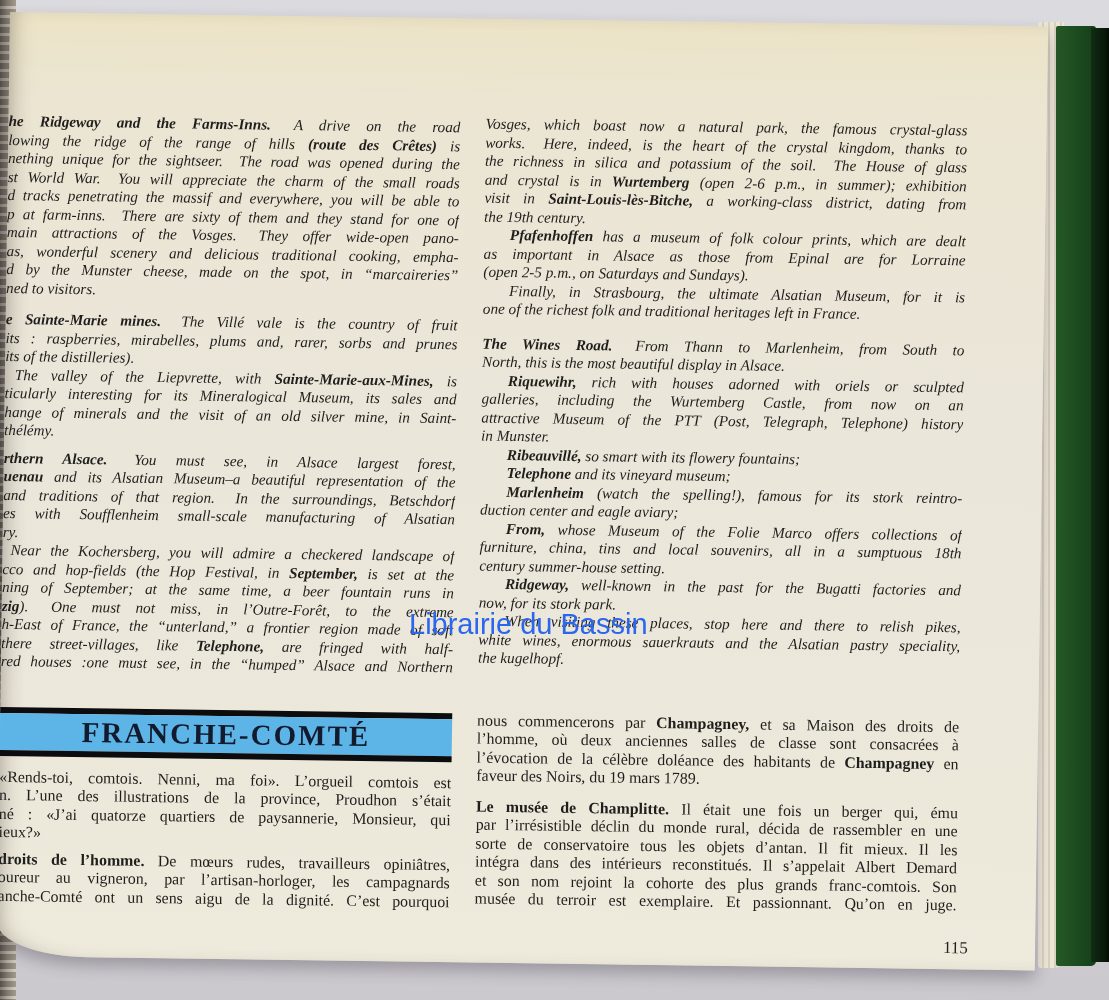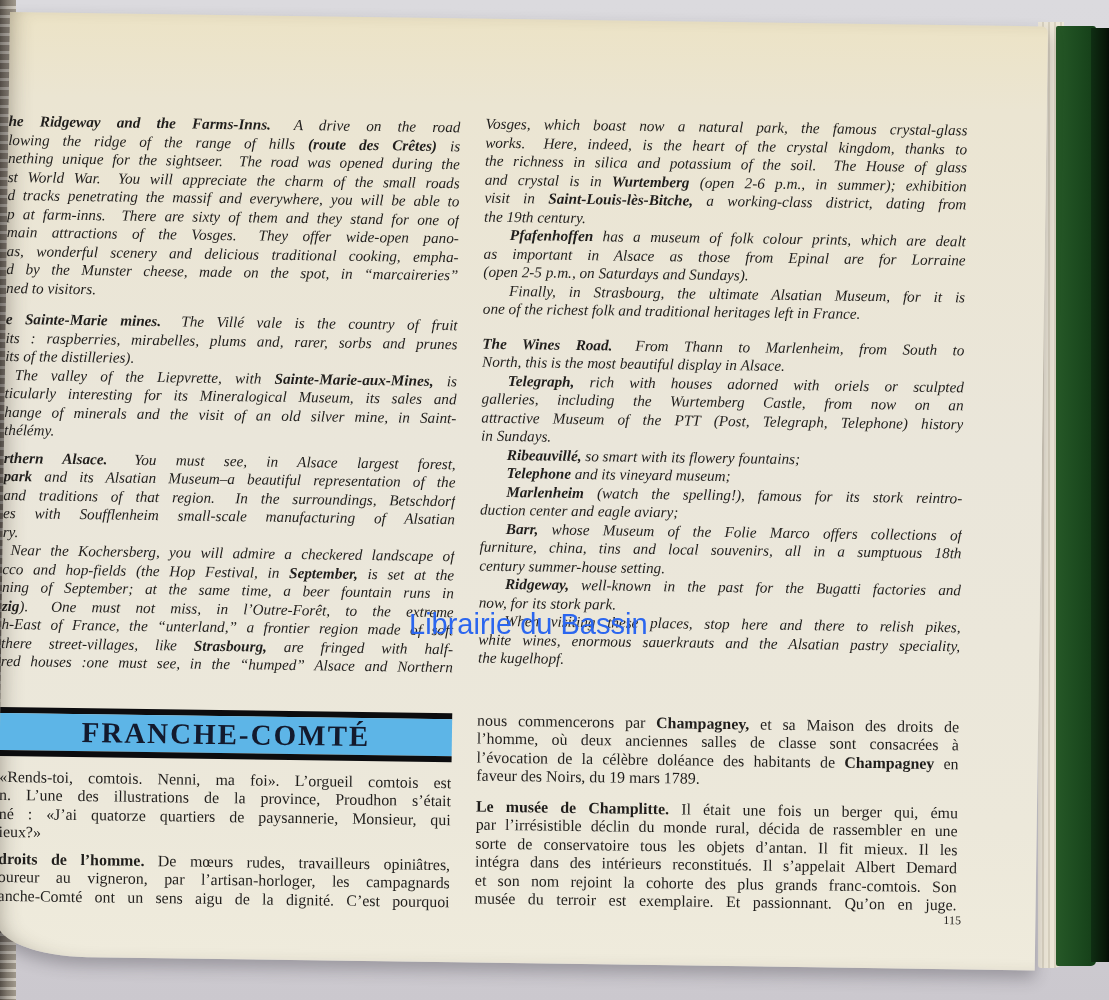--- a/index.html
+++ b/index.html
@@ -73,22 +73,22 @@
   .banner .band{
     height:37px;background:#5db5e7;
     display:flex;align-items:center;justify-content:center;
   }
   .banner .band .title{
     font-family:"Liberation Serif",serif;font-weight:bold;
     font-size:29px;letter-spacing:2px;color:#131a2d;font-style:normal;
   }
 
   .page-number{
-    position:absolute;left:946px;top:888px;
-    font-size:12px;color:#23211f;font-style:normal;
+    position:absolute;left:946px;top:913px;
+    font-size:17px;color:#23211f;font-style:normal;
   }
 
   
   .watermark{
     position:absolute;left:409px;top:608px;
     font-family:"Liberation Sans",sans-serif;
     font-size:29px;font-weight:400;color:#2b66ef;
     white-space:nowrap;z-index:9;
   }
 </style>
@@ -119,30 +119,30 @@
           <div class="line"><span class="b">e Sainte-Marie mines.</span><span>  The Villé vale is the country of fruit</span></div>
           <div class="line"><span>its : raspberries, mirabelles, plums and, rarer, sorbs and prunes</span></div>
           <div class="line last"><span>its of the distilleries).</span></div>
           <div class="line" style="padding-left: 10px;"><span>The valley of the Liepvrette, with </span><span class="b">Sainte-Marie-aux-Mines,</span><span> is</span></div>
           <div class="line"><span>ticularly interesting for its Mineralogical Museum, its sales and</span></div>
           <div class="line"><span>hange of minerals and the visit of an old silver mine, in Saint-</span></div>
           <div class="line last"><span>thélémy.</span></div>
         </div>
         <div class="block en" style="margin-bottom: 36px;">
           <div class="line"><span class="b">rthern Alsace.</span><span>  You must see, in Alsace largest forest,</span></div>
-          <div class="line"><span class="b">park</span><span> and its Alsatian Museum–a beautiful representation of the</span></div>
+          <div class="line"><span class="b">uenau</span><span> and its Alsatian Museum–a beautiful representation of the</span></div>
           <div class="line"><span> and traditions of that region.  In the surroundings, Betschdorf</span></div>
           <div class="line"><span>es with Soufflenheim small-scale manufacturing of Alsatian</span></div>
           <div class="line last"><span>ry.</span></div>
           <div class="line" style="padding-left: 8px;"><span>Near the Kochersberg, you will admire a checkered landscape of</span></div>
           <div class="line"><span>cco and hop-fields (the Hop Festival, in </span><span class="b">September,</span><span> is set at the</span></div>
           <div class="line"><span>ning of September; at the same time, a beer fountain runs in</span></div>
           <div class="line"><span class="b">zig</span><span>).  One must not miss, in l’Outre-Forêt, to the extreme</span></div>
           <div class="line"><span>h-East of France, the “unterland,” a frontier region made of soft</span></div>
-          <div class="line"><span> there street-villages, like </span><span class="b">Strasbourg,</span><span> are fringed with half-</span></div>
+          <div class="line"><span> there street-villages, like </span><span class="b">Telephone,</span><span> are fringed with half-</span></div>
           <div class="line"><span>red houses :one must see, in the “humped” Alsace and Northern</span></div>
         </div>
         <div class="banner" style="margin-bottom: 12px;">
           <div class="rule"></div>
           <div class="band">
             <span class="title">FRANCHE-COMTÉ</span>
           </div>
           <div class="rule"></div>
         </div>
         <div class="block fr" style="margin-bottom: 8px;">
@@ -167,29 +167,29 @@
           <div class="line last"><span>the 19th century.</span></div>
           <div class="line" style="padding-left: 26px;"><span class="b">Pfafenhoffen</span><span> has a museum of folk colour prints, which are dealt</span></div>
           <div class="line"><span>as important in Alsace as those from Epinal are for Lorraine</span></div>
           <div class="line last"><span>(open 2-5 p.m., on Saturdays and Sundays).</span></div>
           <div class="line" style="padding-left: 26px;"><span>Finally, in Strasbourg, the ultimate Alsatian Museum, for it is</span></div>
           <div class="line last"><span>one of the richest folk and traditional heritages left in France.</span></div>
         </div>
         <div class="block en" style="margin-bottom: 44px;">
           <div class="line"><span class="b">The Wines Road.</span><span>  From Thann to Marlenheim, from South to</span></div>
           <div class="line last"><span>North, this is the most beautiful display in Alsace.</span></div>
-          <div class="line" style="padding-left: 26px;"><span class="b">Telegraph,</span><span> rich with houses adorned with oriels or sculpted</span></div>
+          <div class="line" style="padding-left: 26px;"><span class="b">Riquewihr,</span><span> rich with houses adorned with oriels or sculpted</span></div>
           <div class="line"><span>galleries, including the Wurtemberg Castle, from now on an</span></div>
           <div class="line"><span>attractive Museum of the PTT (Post, Telegraph, Telephone) history</span></div>
-          <div class="line last"><span>in Sundays.</span></div>
+          <div class="line last"><span>in Munster.</span></div>
           <div class="line last" style="padding-left: 26px;"><span class="b">Ribeauvillé,</span><span> so smart with its flowery fountains;</span></div>
           <div class="line last" style="padding-left: 26px;"><span class="b">Telephone</span><span> and its vineyard museum;</span></div>
           <div class="line" style="padding-left: 26px;"><span class="b">Marlenheim</span><span> (watch the spelling!), famous for its stork reintro-</span></div>
           <div class="line last"><span>duction center and eagle aviary;</span></div>
-          <div class="line" style="padding-left: 26px;"><span class="b">Barr,</span><span> whose Museum of the Folie Marco offers collections of</span></div>
+          <div class="line" style="padding-left: 26px;"><span class="b">From,</span><span> whose Museum of the Folie Marco offers collections of</span></div>
           <div class="line"><span>furniture, china, tins and local souvenirs, all in a sumptuous 18th</span></div>
           <div class="line last"><span>century summer-house setting.</span></div>
           <div class="line" style="padding-left: 26px;"><span class="b">Ridgeway,</span><span> well-known in the past for the Bugatti factories and</span></div>
           <div class="line last"><span>now, for its stork park.</span></div>
           <div class="line" style="padding-left: 26px;"><span>When visiting these places, stop here and there to relish pikes,</span></div>
           <div class="line"><span>white wines, enormous sauerkrauts and the Alsatian pastry speciality,</span></div>
           <div class="line last"><span>the kugelhopf.</span></div>
         </div>
         <div class="block fr" style="margin-bottom: 12px;">
           <div class="line"><span>nous commencerons par </span><span class="b">Champagney,</span><span> et sa Maison des droits de</span></div>

